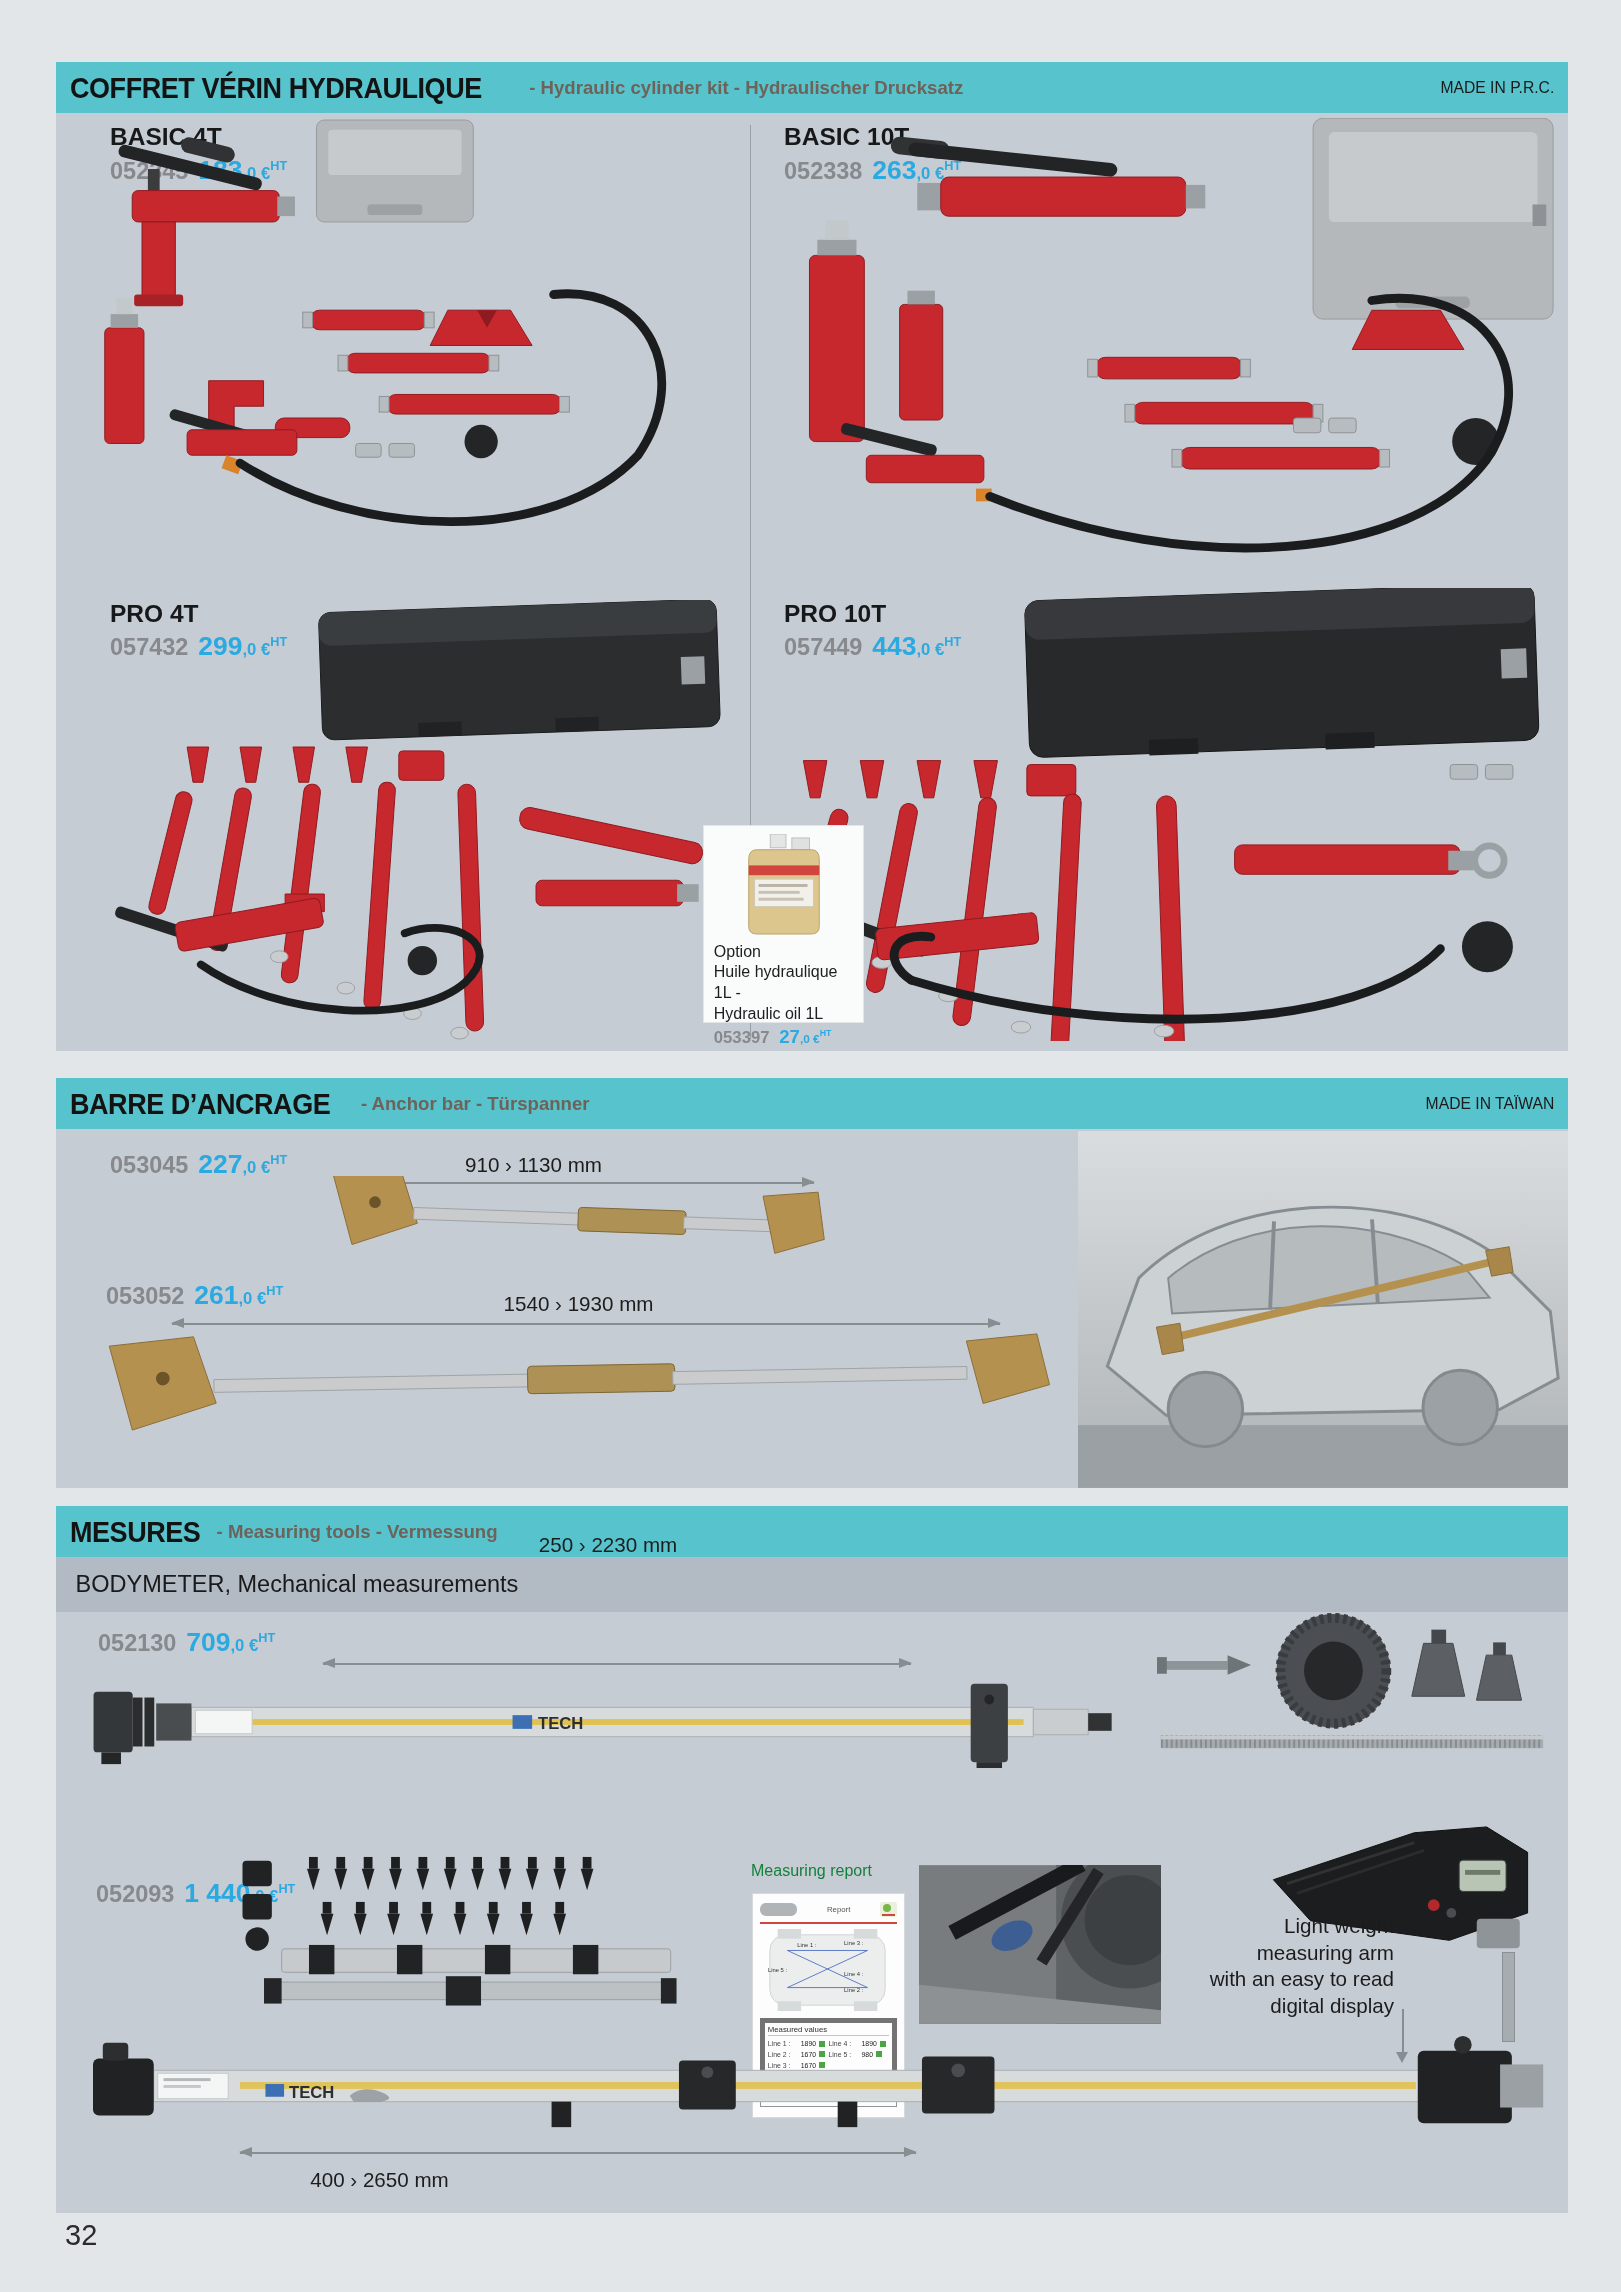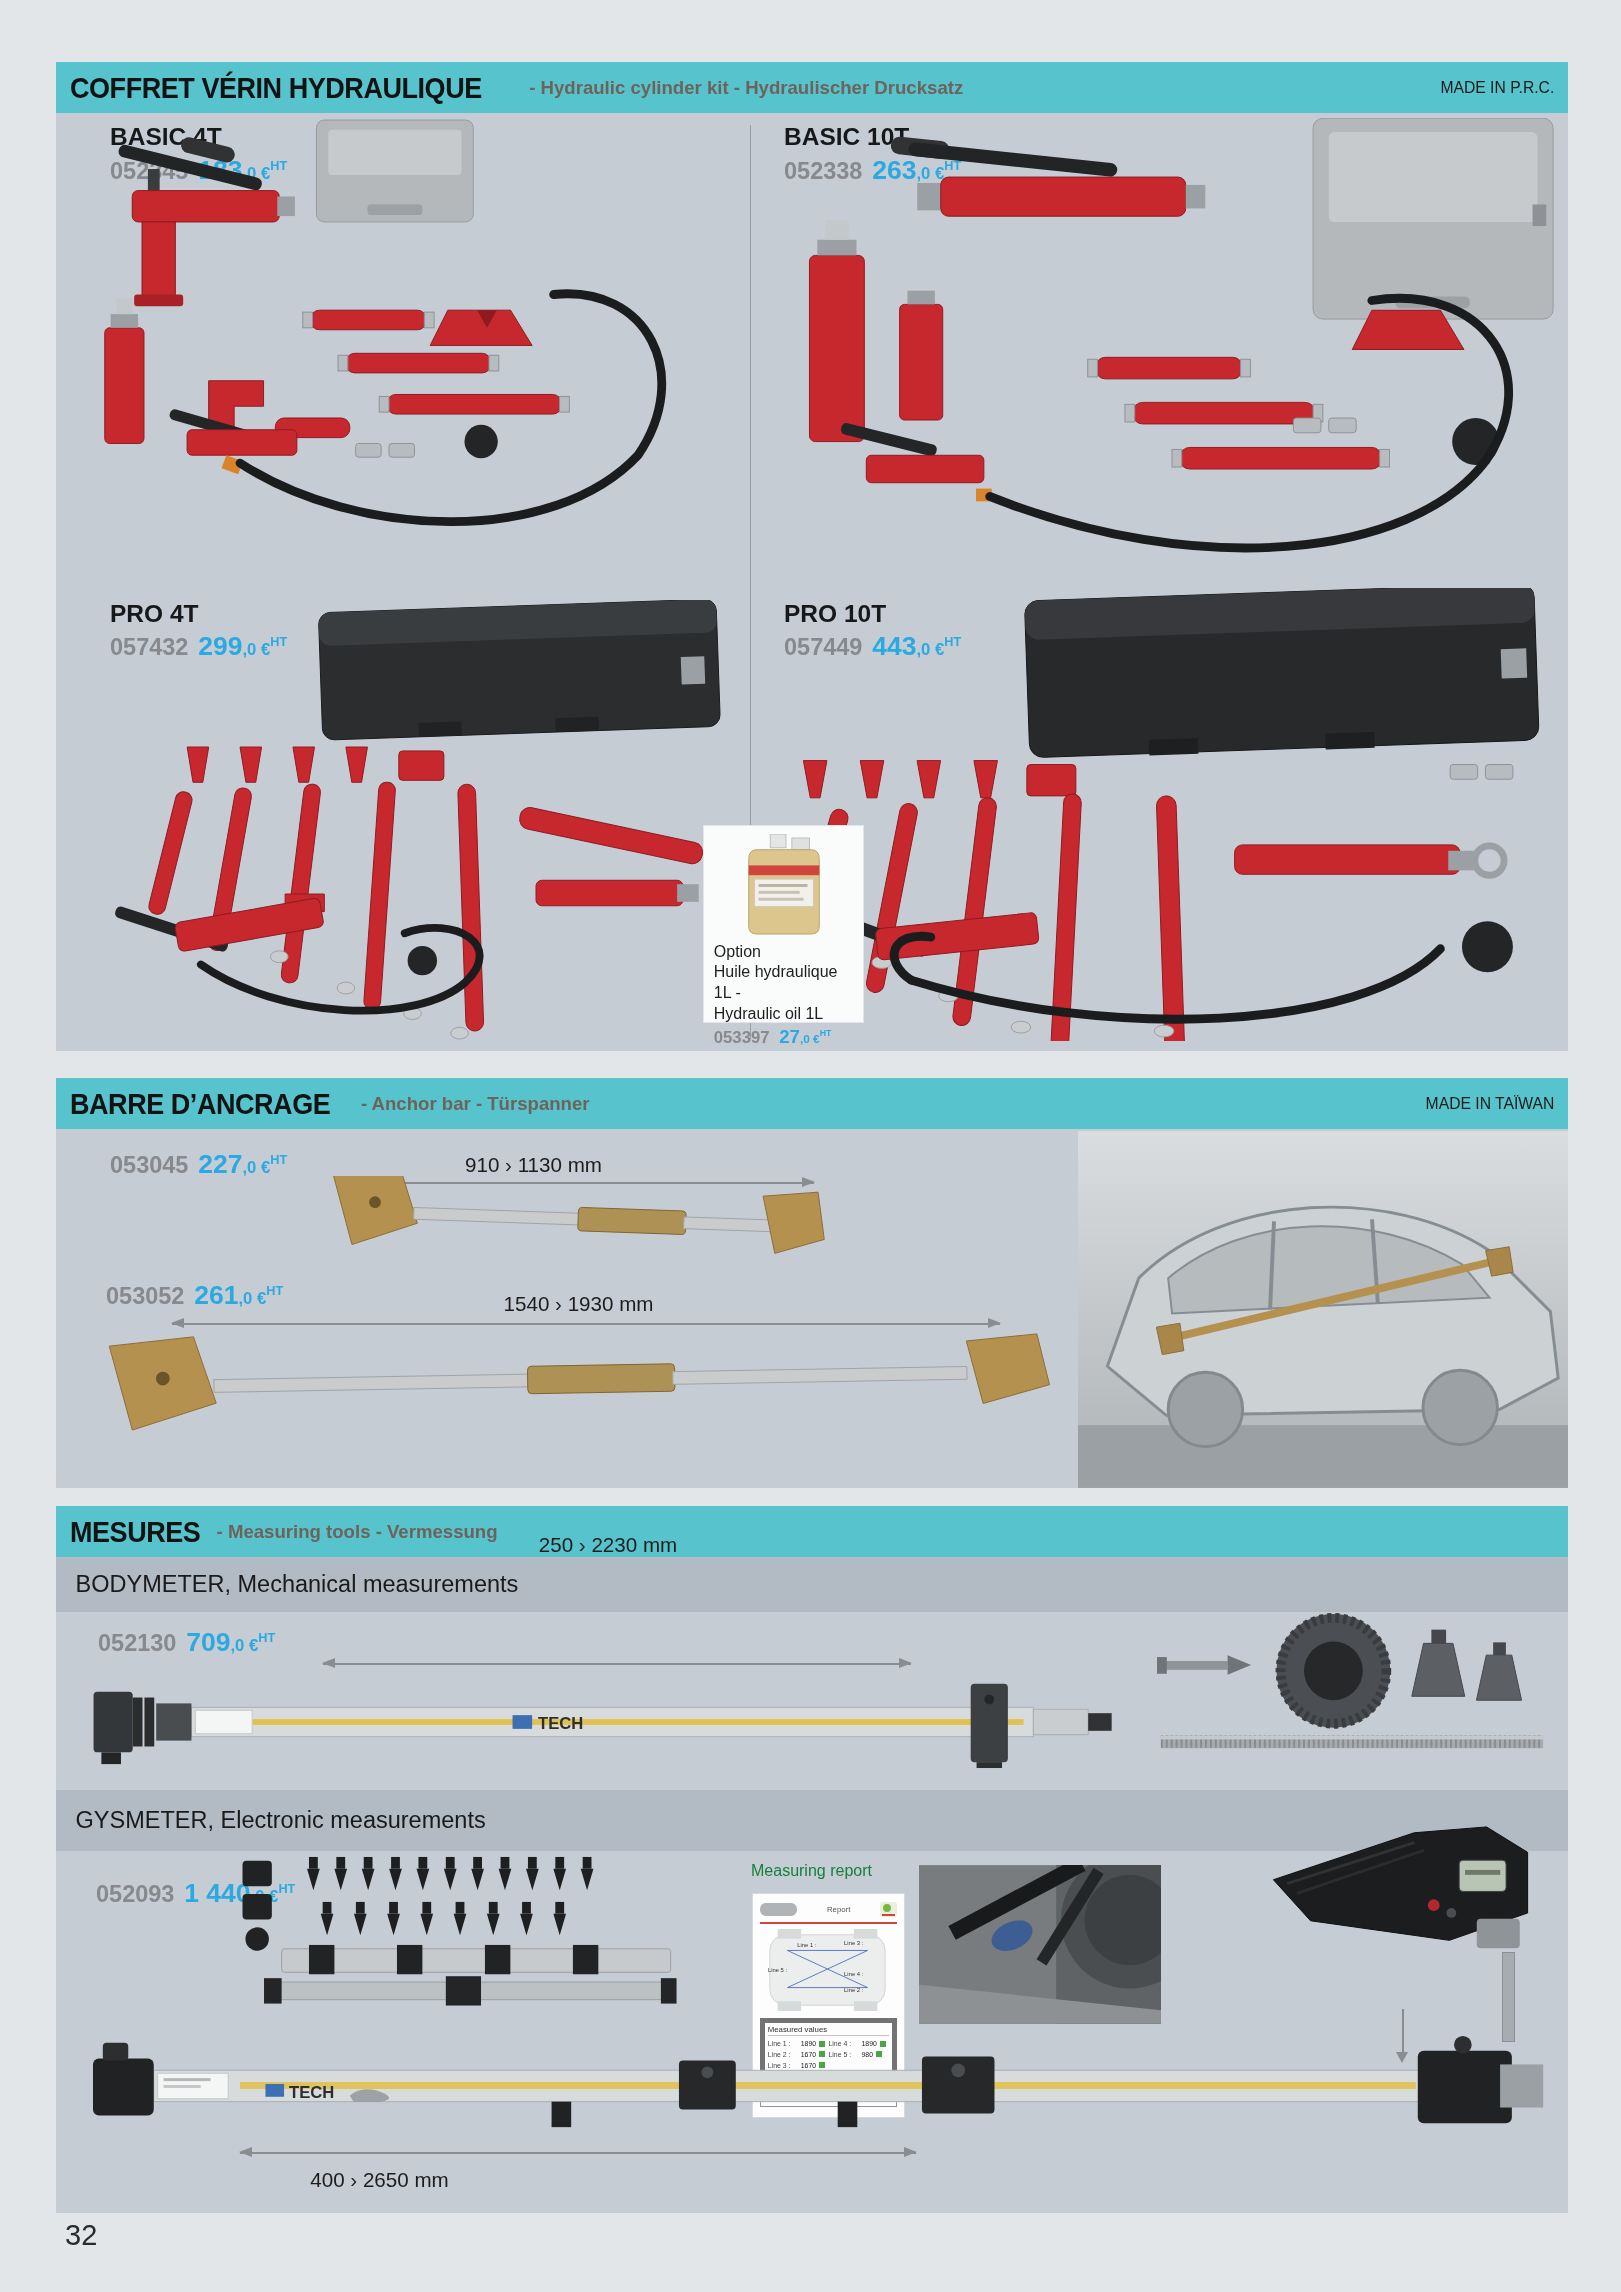--- a/index.html
+++ b/index.html
@@ -400,23 +400,20 @@
     <circle cx="180" cy="72" r="30" fill="#26282a"></circle>
     <path d="M272 44 h30 l12 54 h-54 z" fill="#5c6064" stroke="#44474b"></path>
     <rect x="280" y="30" width="15" height="14" fill="#44474b"></rect>
     <path d="M336 56 h26 l10 46 h-46 z" fill="#5c6064" stroke="#44474b"></path>
     <rect x="343" y="43" width="13" height="13" fill="#44474b"></rect>
     <rect x="4" y="138" width="390" height="13" fill="#a7acb0"></rect>
     <path d="M4 144 H394" stroke="#878c91" stroke-width="13" stroke-dasharray="2 3"></path>
     <rect x="4" y="138" width="390" height="4" fill="#c6cacd"></rect>
   </svg>
 
-  <div class="band" style="top:1790px;height:61px;">
-    <span class="heading-sub">GYSMETER, Electronic measurements</span>
-  </div>
 
   <div class="refprice" style="left:96px;top:1878px;">
     <span class="ref">052093</span><span class="pi">1 440</span><span class="pd">,0 €</span><span class="ps">HT</span>
   </div>
 
   <svg class="photo" style="left:240px;top:1855px;width:441px;height:174px;" viewBox="0 0 450 178">
     <defs>
       <g id="tipA">
           <rect x="0" y="0" width="9" height="12" fill="#1d1f21"></rect>
           <path d="M-2 12 h13 l-6.5 22 z" fill="#1d1f21"></path>
@@ -534,20 +531,26 @@
     <path d="M6 58 L150 10 L224 4 L266 30 L266 92 L186 120 L44 100 Z" fill="#1c1d1f" stroke="#0c0d0e"></path>
     <path d="M20 62 L150 20" stroke="#303234" stroke-width="3" fill="none"></path>
     <path d="M30 72 L160 28" stroke="#2a2c2e" stroke-width="3" fill="none"></path>
     <rect x="196" y="38" width="48" height="32" rx="4" fill="#b9c5b4" stroke="#3c3f41"></rect>
     <rect x="202" y="48" width="36" height="5" fill="#6d7a68"></rect>
     <circle cx="170" cy="84" r="6" fill="#b3282c"></circle>
     <circle cx="188" cy="92" r="5" fill="#4a4d50"></circle>
     <rect x="214" y="98" width="44" height="30" rx="4" fill="#8f9499"></rect>
   </svg>
 
+  <div class="note">
+    <div>Light weight</div>
+    <div>measuring arm</div>
+    <div>with an easy to read</div>
+    <div>digital display</div>
+  </div>
   <div class="silver-rod"></div>
   <div class="down-arrow" style="left:1402px;top:2009px;height:43px;"></div>
 
   <svg class="photo" style="left:93px;top:2035px;width:1460px;height:100px;" viewBox="0 0 1490 102">
     <rect x="62" y="36" width="1300" height="32" fill="#d8dbdc" stroke="#a9afb3"></rect>
     <rect x="150" y="48" width="1200" height="7" fill="#e2bd3a" opacity="0.8"></rect>
     <rect x="66" y="39" width="72" height="26" fill="#f4f5f5" stroke="#c4c8cb"></rect>
     <rect x="72" y="44" width="48" height="3" fill="#b4b8ba"></rect>
     <rect x="72" y="51" width="38" height="3" fill="#c3c7c9"></rect>
     <rect x="176" y="50" width="19" height="13" fill="#3d6fb4"></rect>

